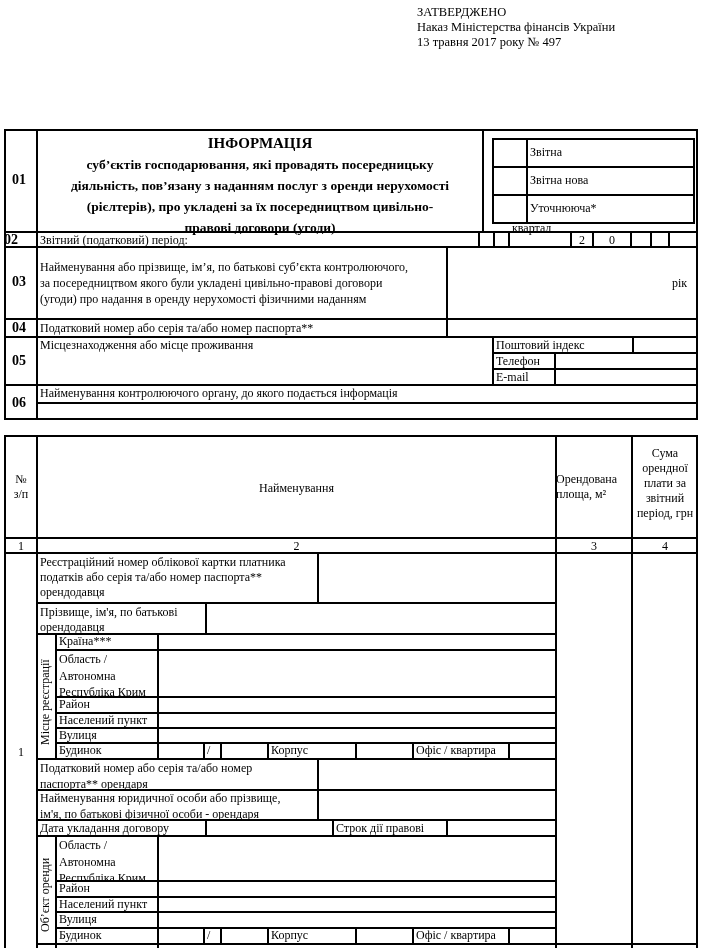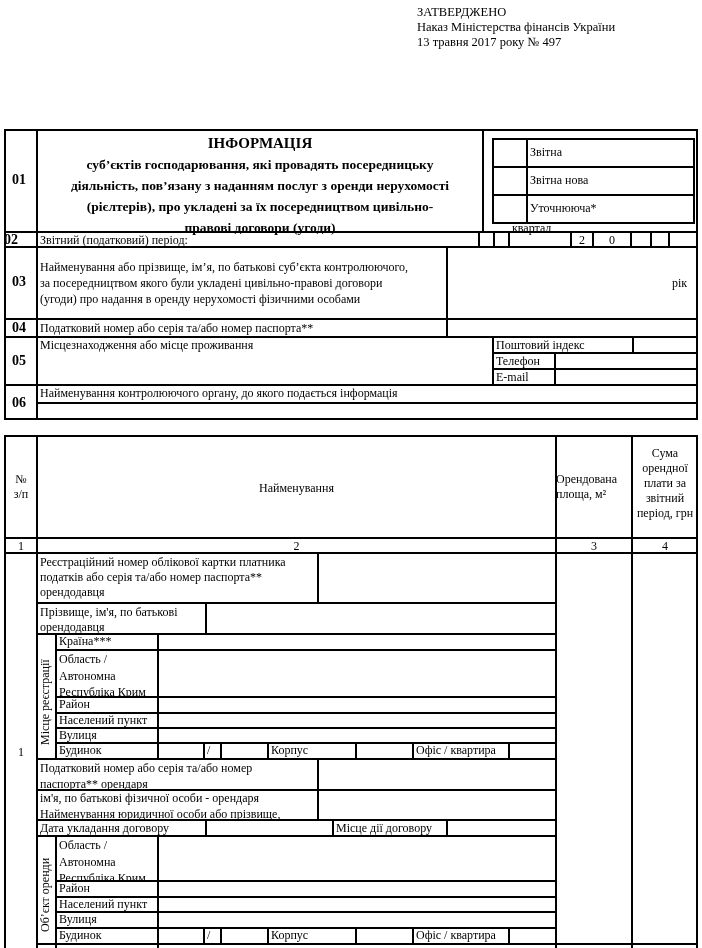--- a/index.html
+++ b/index.html
@@ -66,21 +66,21 @@
 <div class="field" style="left:632px;top:233px;width:18px;height:13px;"></div>
 <div class="vl" style="left:650px;top:231px;height:16px;"></div>
 <div class="field" style="left:652px;top:233px;width:16px;height:13px;"></div>
 <div class="vl" style="left:668px;top:231px;height:16px;"></div>
 <div class="t" style="left:672px;top:233px;margin-top:43px;">рік</div>
 
 <div class="hl" style="left:4px;top:246px;width:694px;"></div>
 <div class="num" style="left:12px;top:274px;">03</div>
 <div class="t" style="left:40px;top:260px;">Найменування або прізвище, ім’я, по батькові суб’єкта контролюючого,</div>
 <div class="t" style="left:40px;top:276px;">за посередництвом якого були укладені  цивільно-правові договори</div>
-<div class="t" style="left:40px;top:292px;">(угоди) про надання в оренду нерухомості фізичними особами</div>
+<div class="t" style="left:40px;top:292px;">(угоди) про надання в оренду нерухомості фізичними наданням</div>
 <div class="vl" style="left:446px;top:246px;height:91px;"></div>
 <div class="field" style="left:448px;top:248px;width:248px;height:70px;"></div>
 
 <div class="hl" style="left:4px;top:318px;width:694px;"></div>
 <div class="num" style="left:12px;top:320px;">04</div>
 <div class="t" style="left:40px;top:321px;">Податковий номер або серія та/або номер паспорта**</div>
 <div class="field" style="left:448px;top:320px;width:248px;height:16px;"></div>
 
 <div class="hl" style="left:4px;top:336px;width:694px;"></div>
 <div class="num" style="left:12px;top:353px;">05</div>
@@ -200,32 +200,32 @@
 
 <div class="t" style="left:40px;top:760px;">
   <div style="line-height:16px">Податковий номер або серія та/або номер</div>
   <div style="line-height:16px">паспорта** орендаря</div>
 </div>
 <div class="vl" style="left:317px;top:758px;height:33px;"></div>
 <div class="field" style="left:319px;top:760px;width:236px;height:29px;"></div>
 <div class="hl" style="left:36px;top:789px;width:521px;"></div>
 
 <div class="t" style="left:40px;top:790px;">
+  <div style="line-height:16px">Найменування юридичної особи або прізвище,</div>
   <div style="line-height:16px">ім'я, по батькові фізичної особи - орендаря</div>
-  <div style="line-height:16px">Найменування юридичної особи або прізвище,</div>
 </div>
 <div class="vl" style="left:317px;top:789px;height:32px;"></div>
 <div class="field" style="left:319px;top:791px;width:236px;height:28px;"></div>
 <div class="hl" style="left:36px;top:819px;width:521px;"></div>
 
 <div class="t" style="left:40px;top:821px;">Дата  укладання договору</div>
 <div class="vl" style="left:205px;top:819px;height:17px;"></div>
 <div class="field" style="left:207px;top:821px;width:125px;height:13px;"></div>
 <div class="vl" style="left:332px;top:819px;height:17px;"></div>
-<div class="t" style="left:336px;top:821px;">Місце дії договору</div>
+<div class="t" style="left:336px;top:821px;">Строк дії правові</div>
 <div class="vl" style="left:446px;top:819px;height:17px;"></div>
 <div class="field" style="left:448px;top:821px;width:107px;height:13px;"></div>
 <div class="hl" style="left:36px;top:835px;width:521px;"></div>
 
 <div class="vl" style="left:55px;top:835px;height:113px;"></div>
 <div class="vert" style="left:38px;top:932px;">Об’єкт оренди</div>
 <div class="vl" style="left:157px;top:835px;height:113px;"></div>
 
 <div class="t" style="left:59px;top:837px;">
   <div style="line-height:17px">Область /</div>

